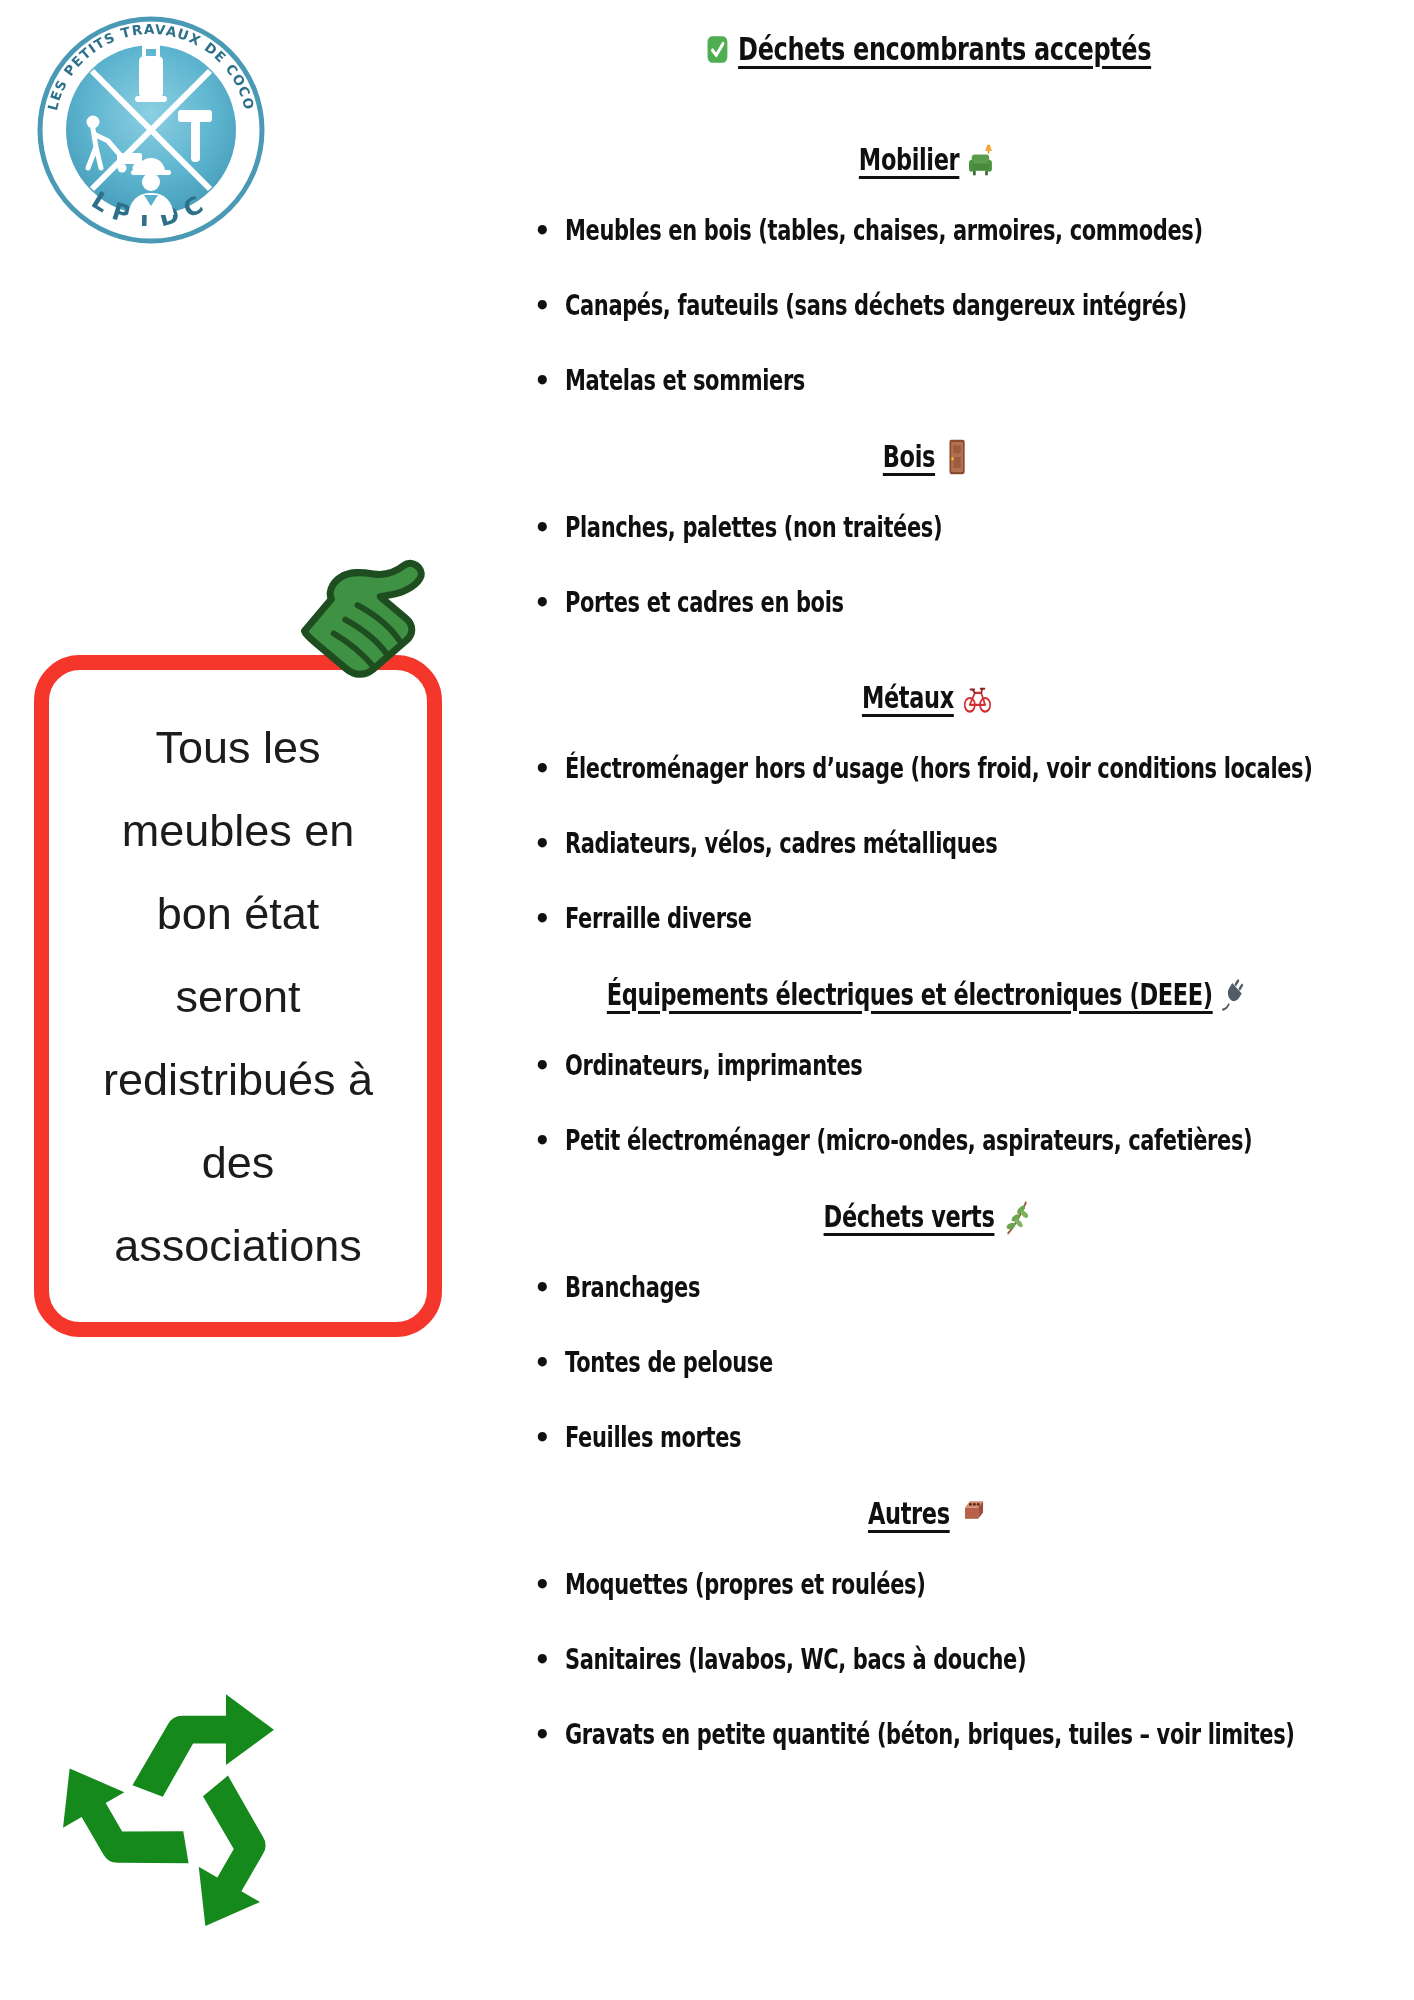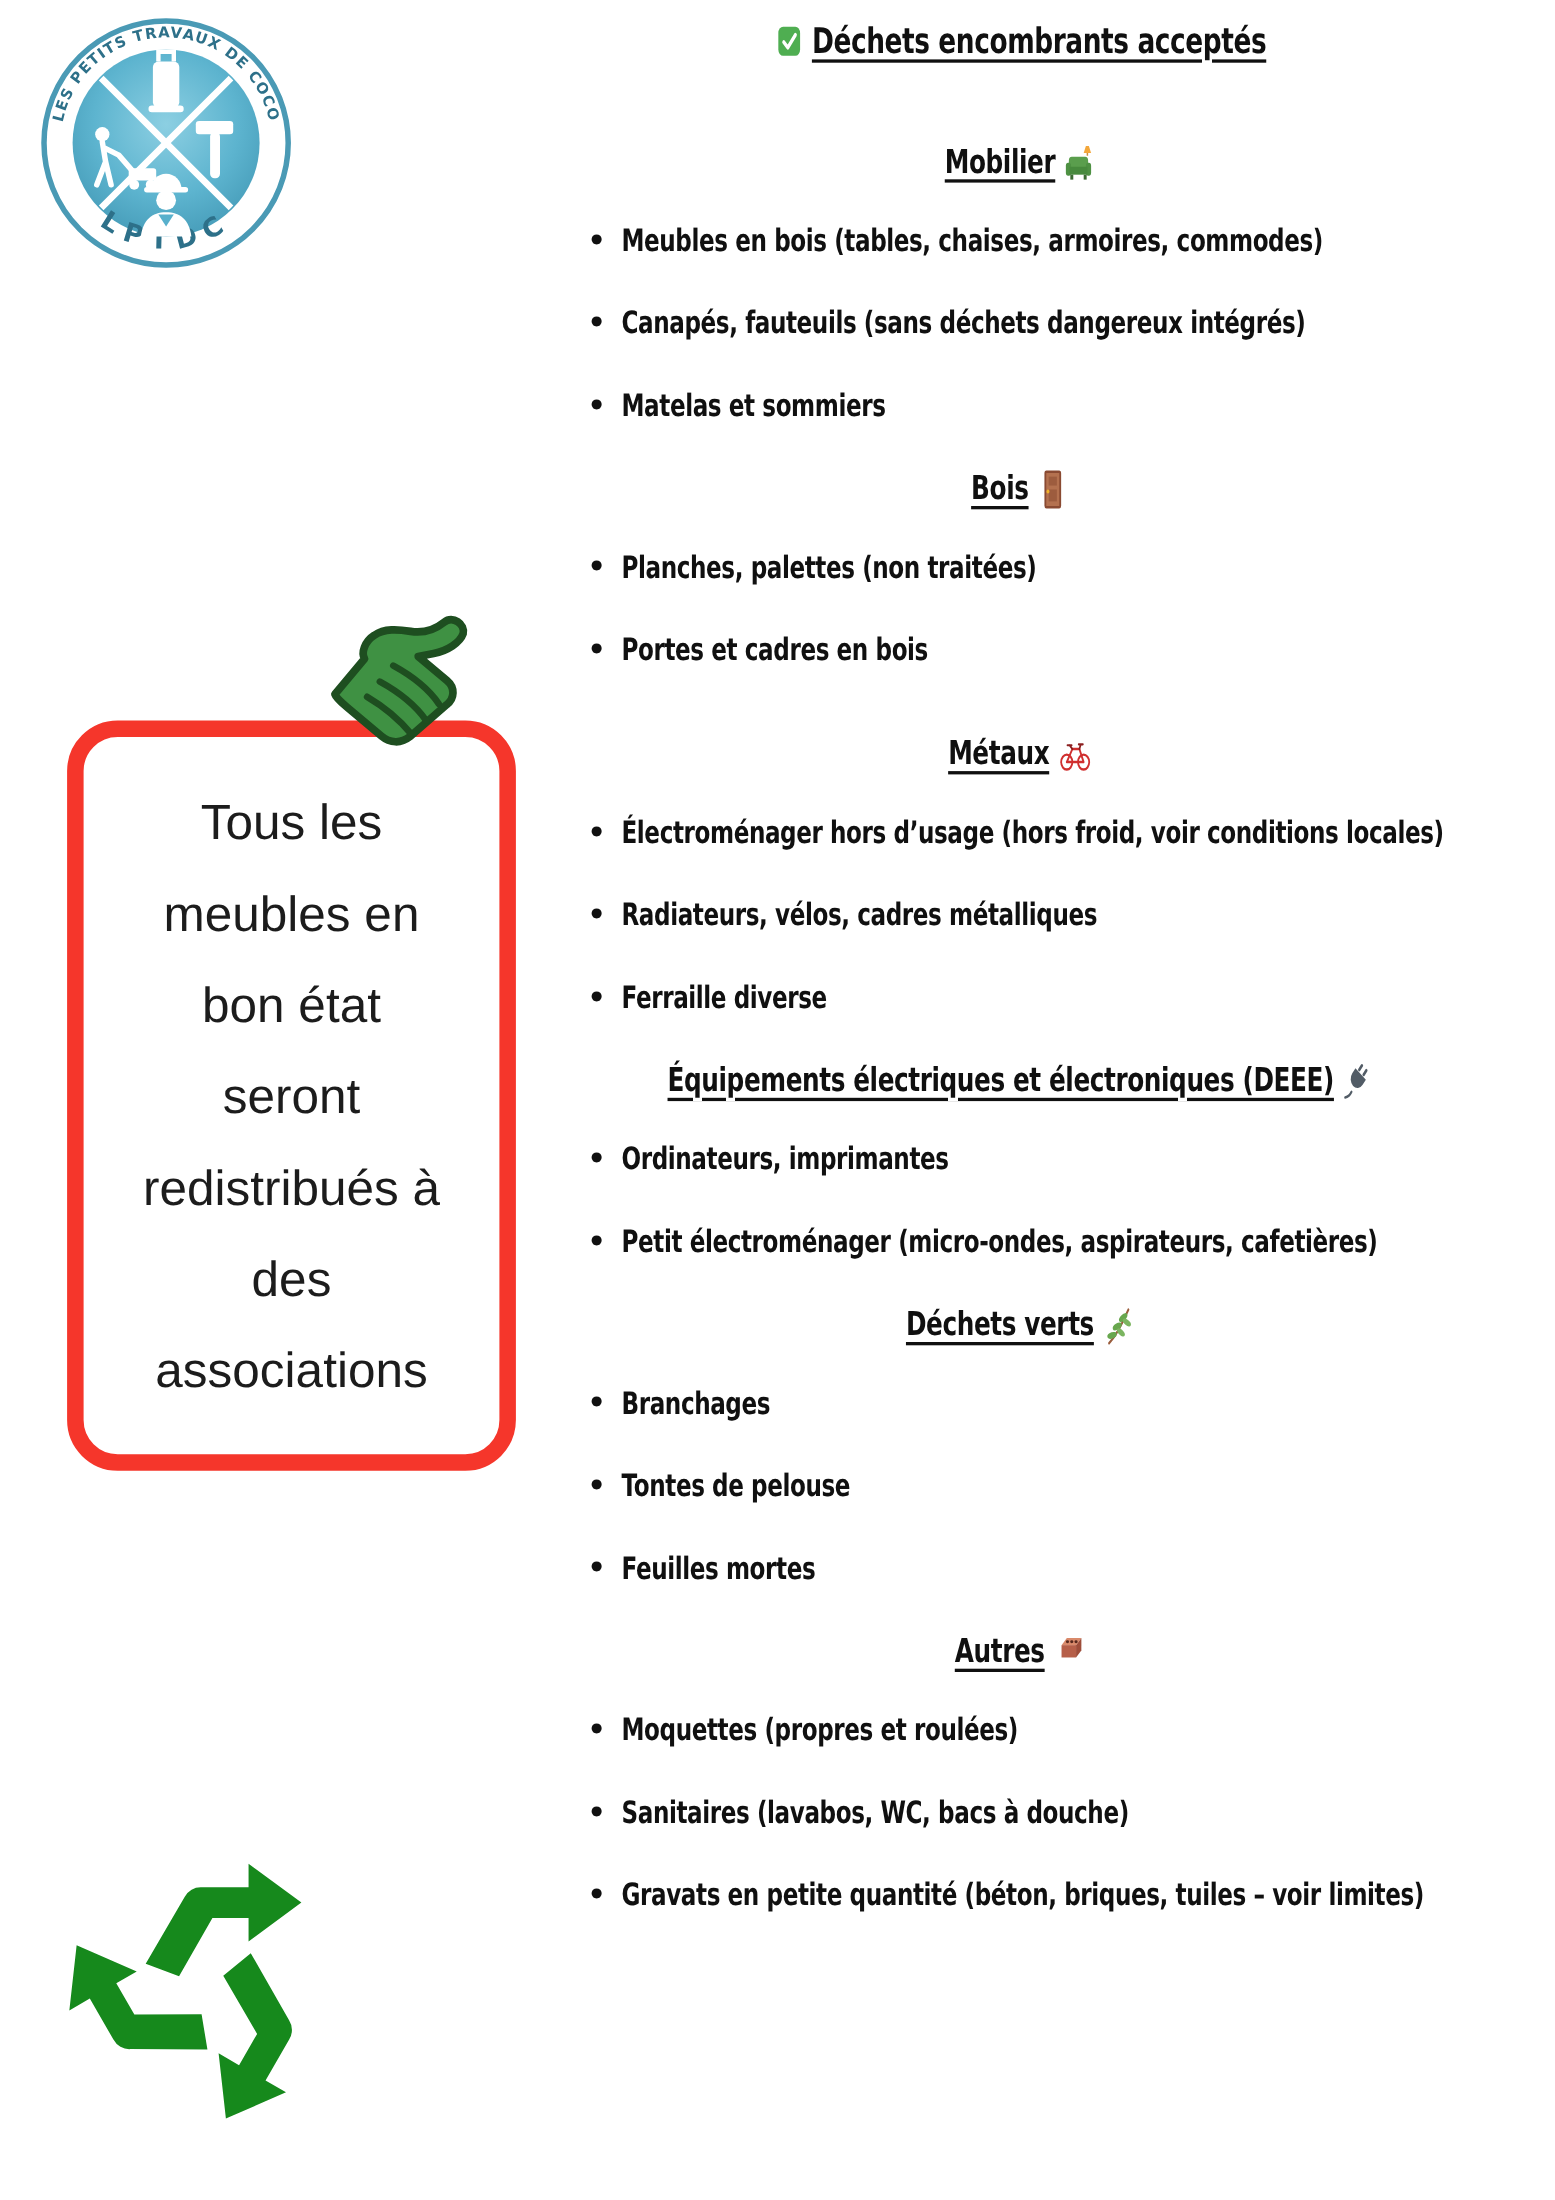--- a/index.html
+++ b/index.html
@@ -4,32 +4,32 @@
 <style>
   html,body{margin:0;padding:0;}
   body{
     width:1414px;height:2000px;position:relative;overflow:hidden;
     background:#ffffff;font-family:"DejaVu Sans",sans-serif;color:#101010;
   }
   
   .logo-svg{position:absolute;left:36px;top:10px;}
   .thumb-svg{position:absolute;left:292px;top:522px;z-index:5;}
   .callout{
-    position:absolute;left:61px;top:655px;width:408px;height:682px;
+    position:absolute;left:34px;top:655px;width:408px;height:682px;
     box-sizing:border-box;border:15px solid #f5362b;border-radius:46px;
     background:#ffffff;display:flex;align-items:center;justify-content:center;z-index:2;
   }
   .callout-text{
     white-space:pre-line;text-align:center;
     font-family:"Liberation Sans",sans-serif;font-weight:400;
     font-size:45px;line-height:83px;color:#1c1c1c;
   }
   .recycle-svg{position:absolute;left:44px;top:1662px;}
   
-  .main{position:absolute;left:470px;top:0;width:915px;}
+  .main{position:absolute;left:470px;top:12px;width:915px;}
   .page-title{margin:18px 0 0;text-align:center;font-size:32px;font-weight:700;letter-spacing:-0.5px;line-height:38px;}
   .h-wrap{display:inline-flex;align-items:center;gap:9px;transform:scaleX(0.75);transform-origin:center center;white-space:nowrap;}
   .u{text-decoration:underline;text-decoration-thickness:3px;text-underline-offset:6px;}
   h2{margin:0;text-align:center;font-size:30px;font-weight:700;letter-spacing:-0.5px;line-height:36px;}
   .s-mobilier h2{margin-top:68px;}
   .s-bois h2{margin-top:36px;}
   .s-metaux h2{margin-top:60px;}
   .s-deee h2,.s-verts h2,.s-autres h2{margin-top:41px;}
   ul{list-style:none;margin:36px 0 0;padding:0 0 0 95px;}
   li{position:relative;margin:0 0 41px;font-size:28px;font-weight:700;letter-spacing:-0.5px;line-height:34px;}

